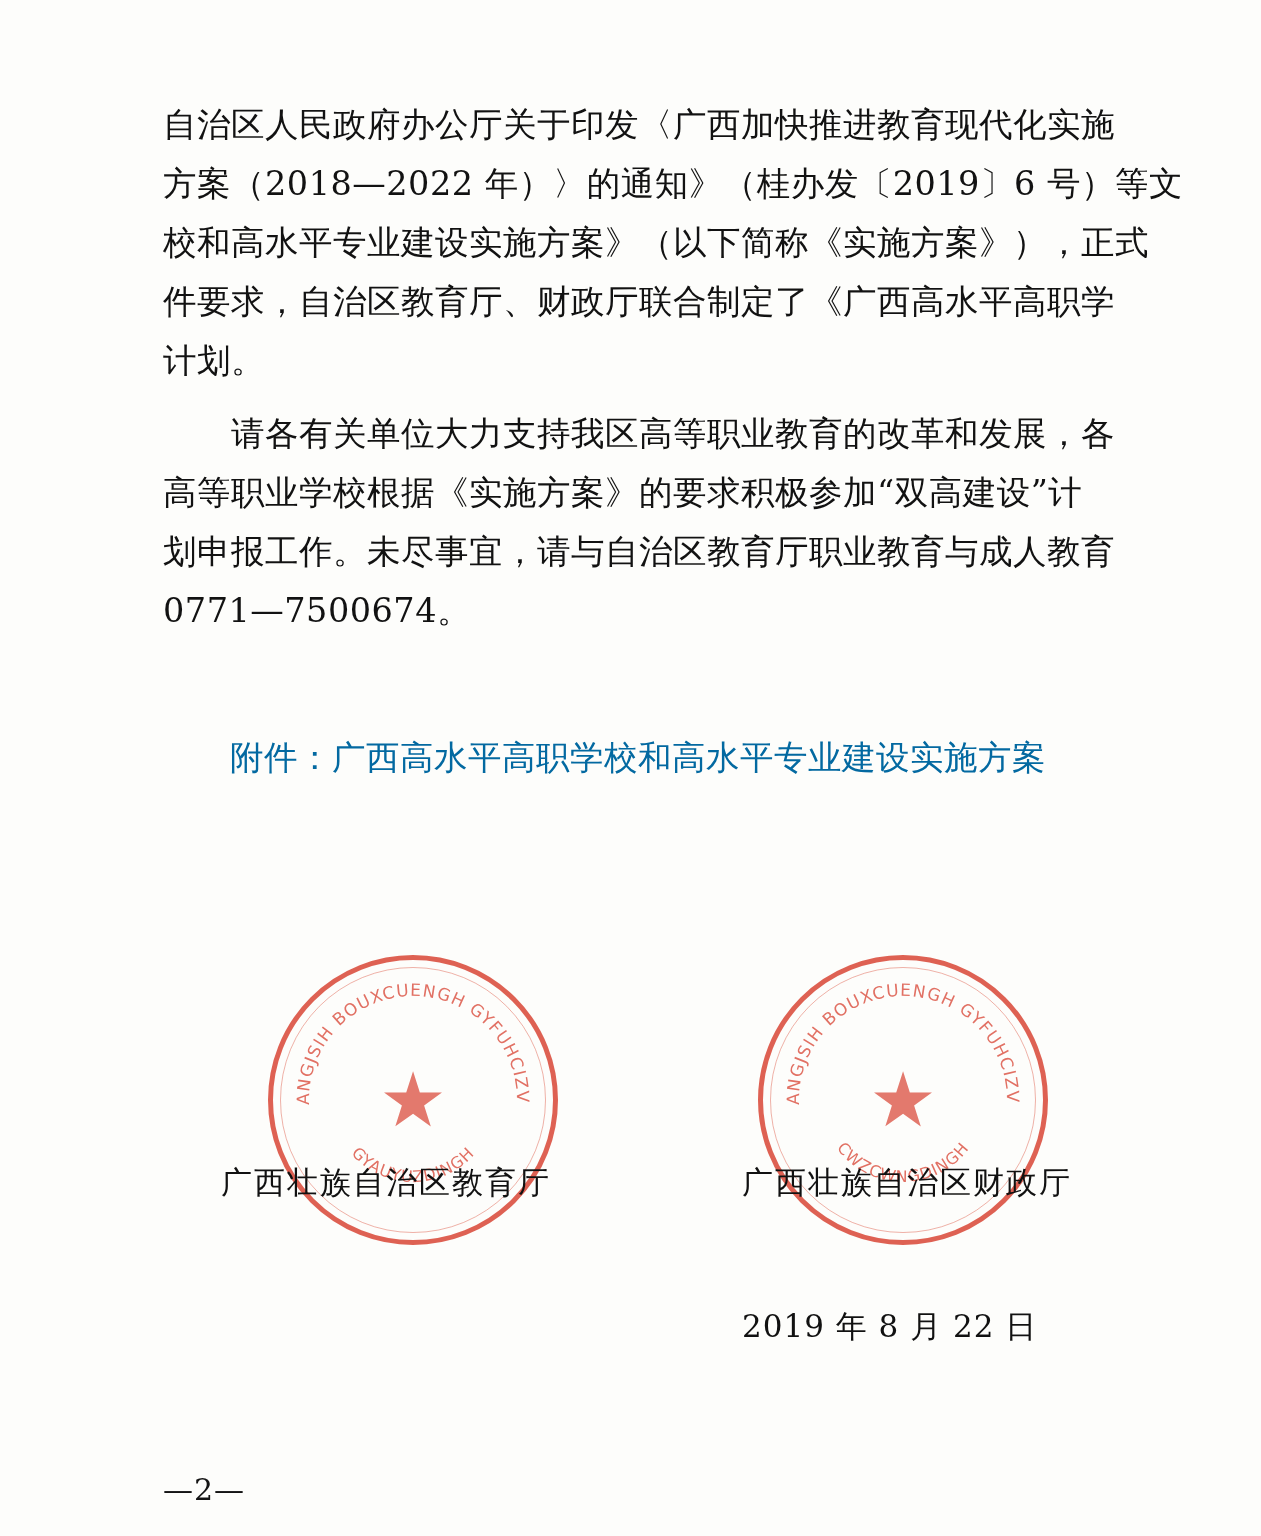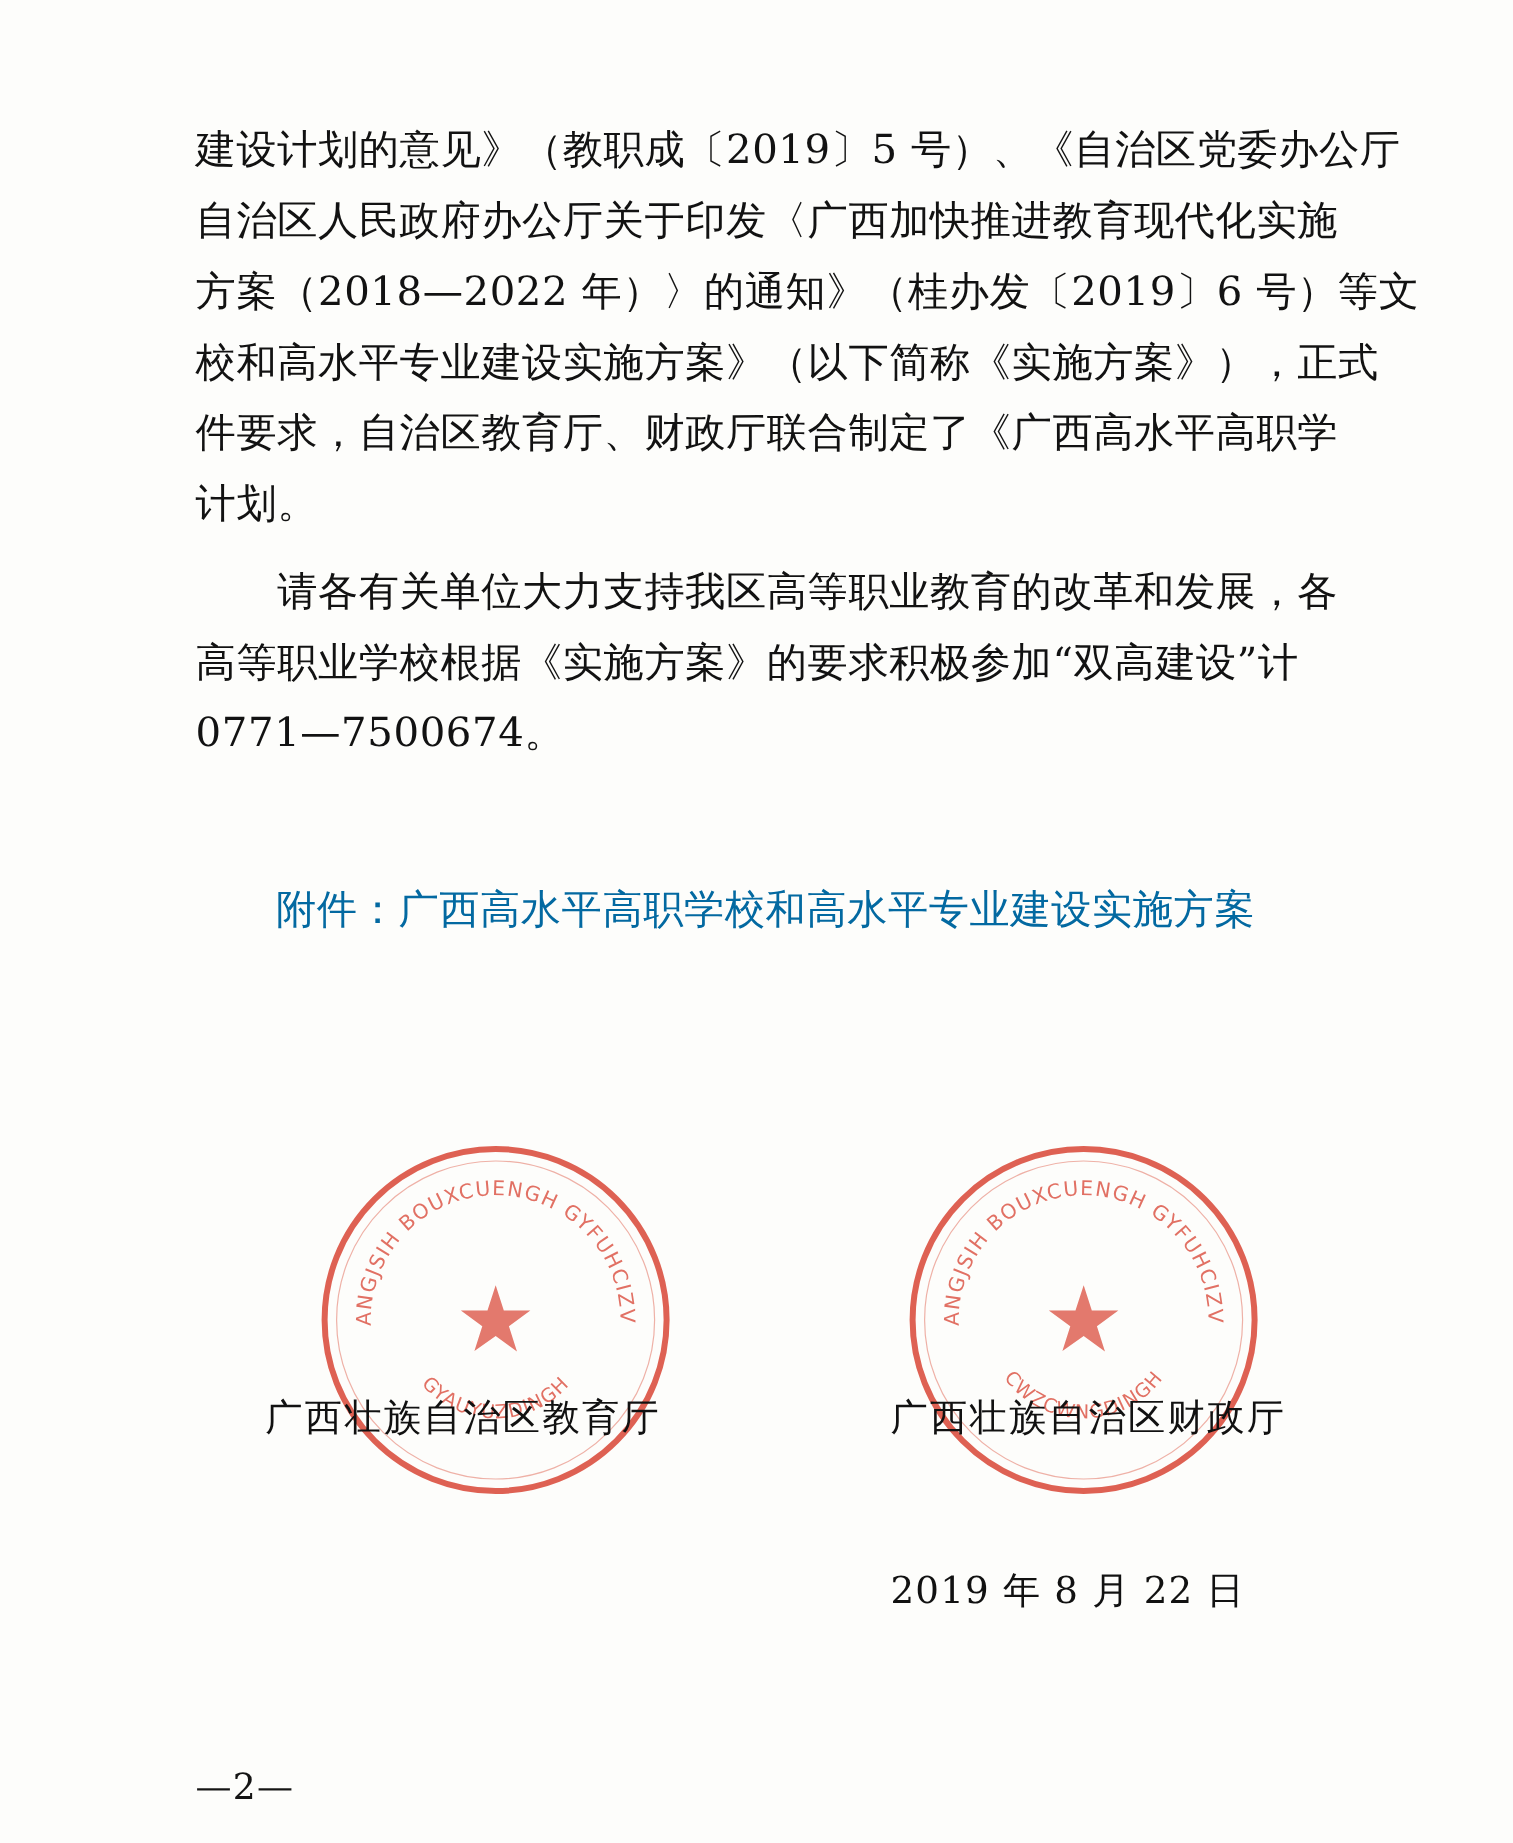--- a/index.html
+++ b/index.html
@@ -144,33 +144,33 @@
   }
 </style>
 </head>
 <body>
 
 <div class="page">
 
   <div class="content">
 
     <div>
-      <p class="body-line">建设计划的意见》（教职成〔2019〕5 号）、《自治区党委办公厅</p>
       <p class="body-line">自治区人民政府办公厅关于印发〈广西加快推进教育现代化实施</p>
       <p class="body-line">方案（2018—2022 年）〉的通知》（桂办发〔2019〕6 号）等文</p>
       <p class="body-line">校和高水平专业建设实施方案》（以下简称《实施方案》），正式</p>
       <p class="body-line">件要求，自治区教育厅、财政厅联合制定了《广西高水平高职学</p>
       <p class="body-line">计划。</p>
     </div>
 
     <div class="para-gap"></div>
 
     <div>
       <p class="body-line">　　请各有关单位大力支持我区高等职业教育的改革和发展，各</p>
       <p class="body-line">高等职业学校根据《实施方案》的要求积极参加“双高建设”计</p>
+      <p class="body-line">划申报工作。未尽事宜，请与自治区教育厅职业教育与成人教育</p>
       <p class="body-line">0771—7500674。</p>
     </div>
 
     <div class="attachment">附件：广西高水平高职学校和高水平专业建设实施方案</div>
   </div>
 
   <div class="seal seal-1">
     <div class="seal-inner-ring"></div>
     <div class="seal-arc-text">
       <svg viewBox="0 0 280 280" xmlns="http://www.w3.org/2000/svg">

